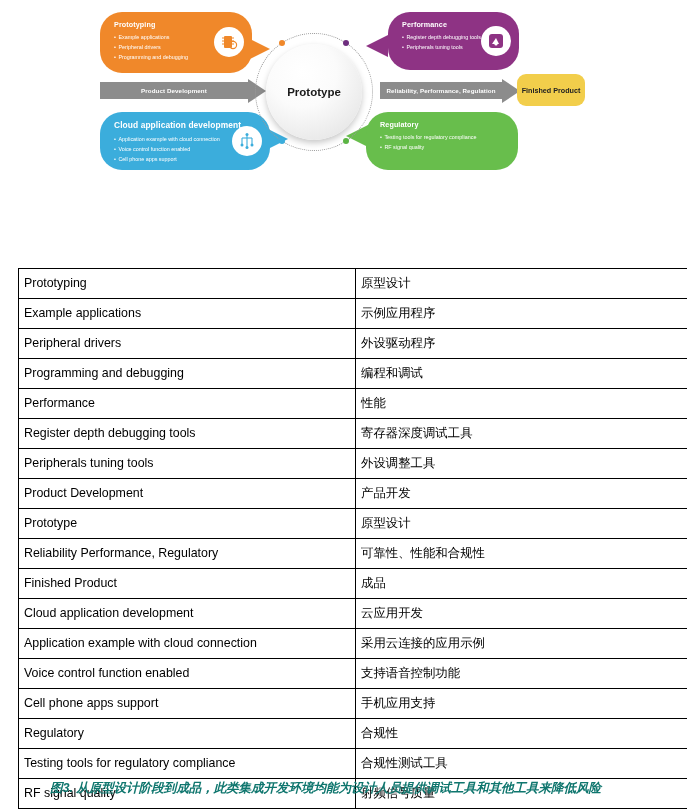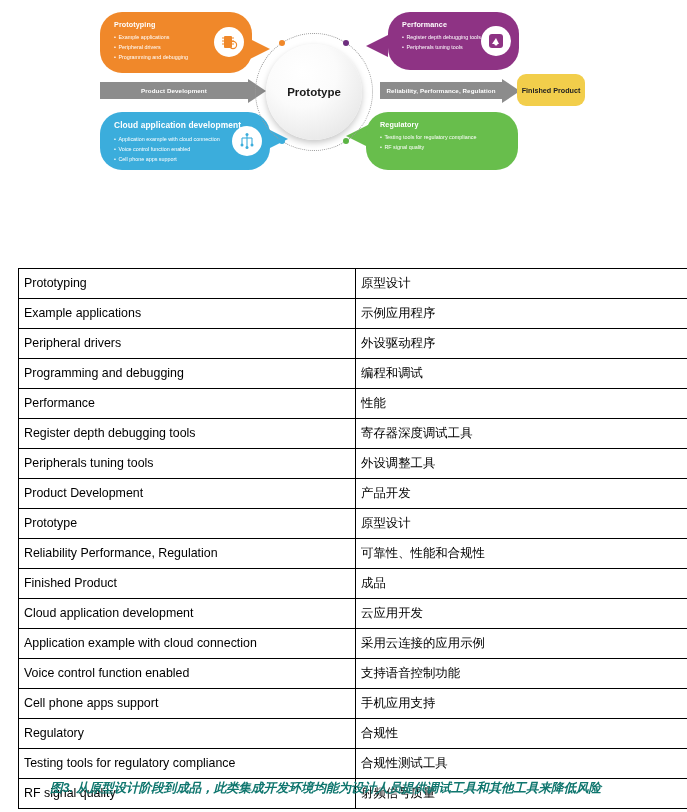--- a/index.html
+++ b/index.html
@@ -382,21 +382,21 @@
       </tr>
       <tr>
         <td class="col-en">Product Development</td>
         <td class="col-zh">产品开发</td>
       </tr>
       <tr>
         <td class="col-en">Prototype</td>
         <td class="col-zh">原型设计</td>
       </tr>
       <tr>
-        <td class="col-en">Reliability Performance, Regulation</td>
+        <td class="col-en">Reliability Performance, Regulatory</td>
         <td class="col-zh">可靠性、性能和合规性</td>
       </tr>
       <tr>
         <td class="col-en">Finished Product</td>
         <td class="col-zh">成品</td>
       </tr>
       <tr>
         <td class="col-en">Cloud application development</td>
         <td class="col-zh">云应用开发</td>
       </tr>

